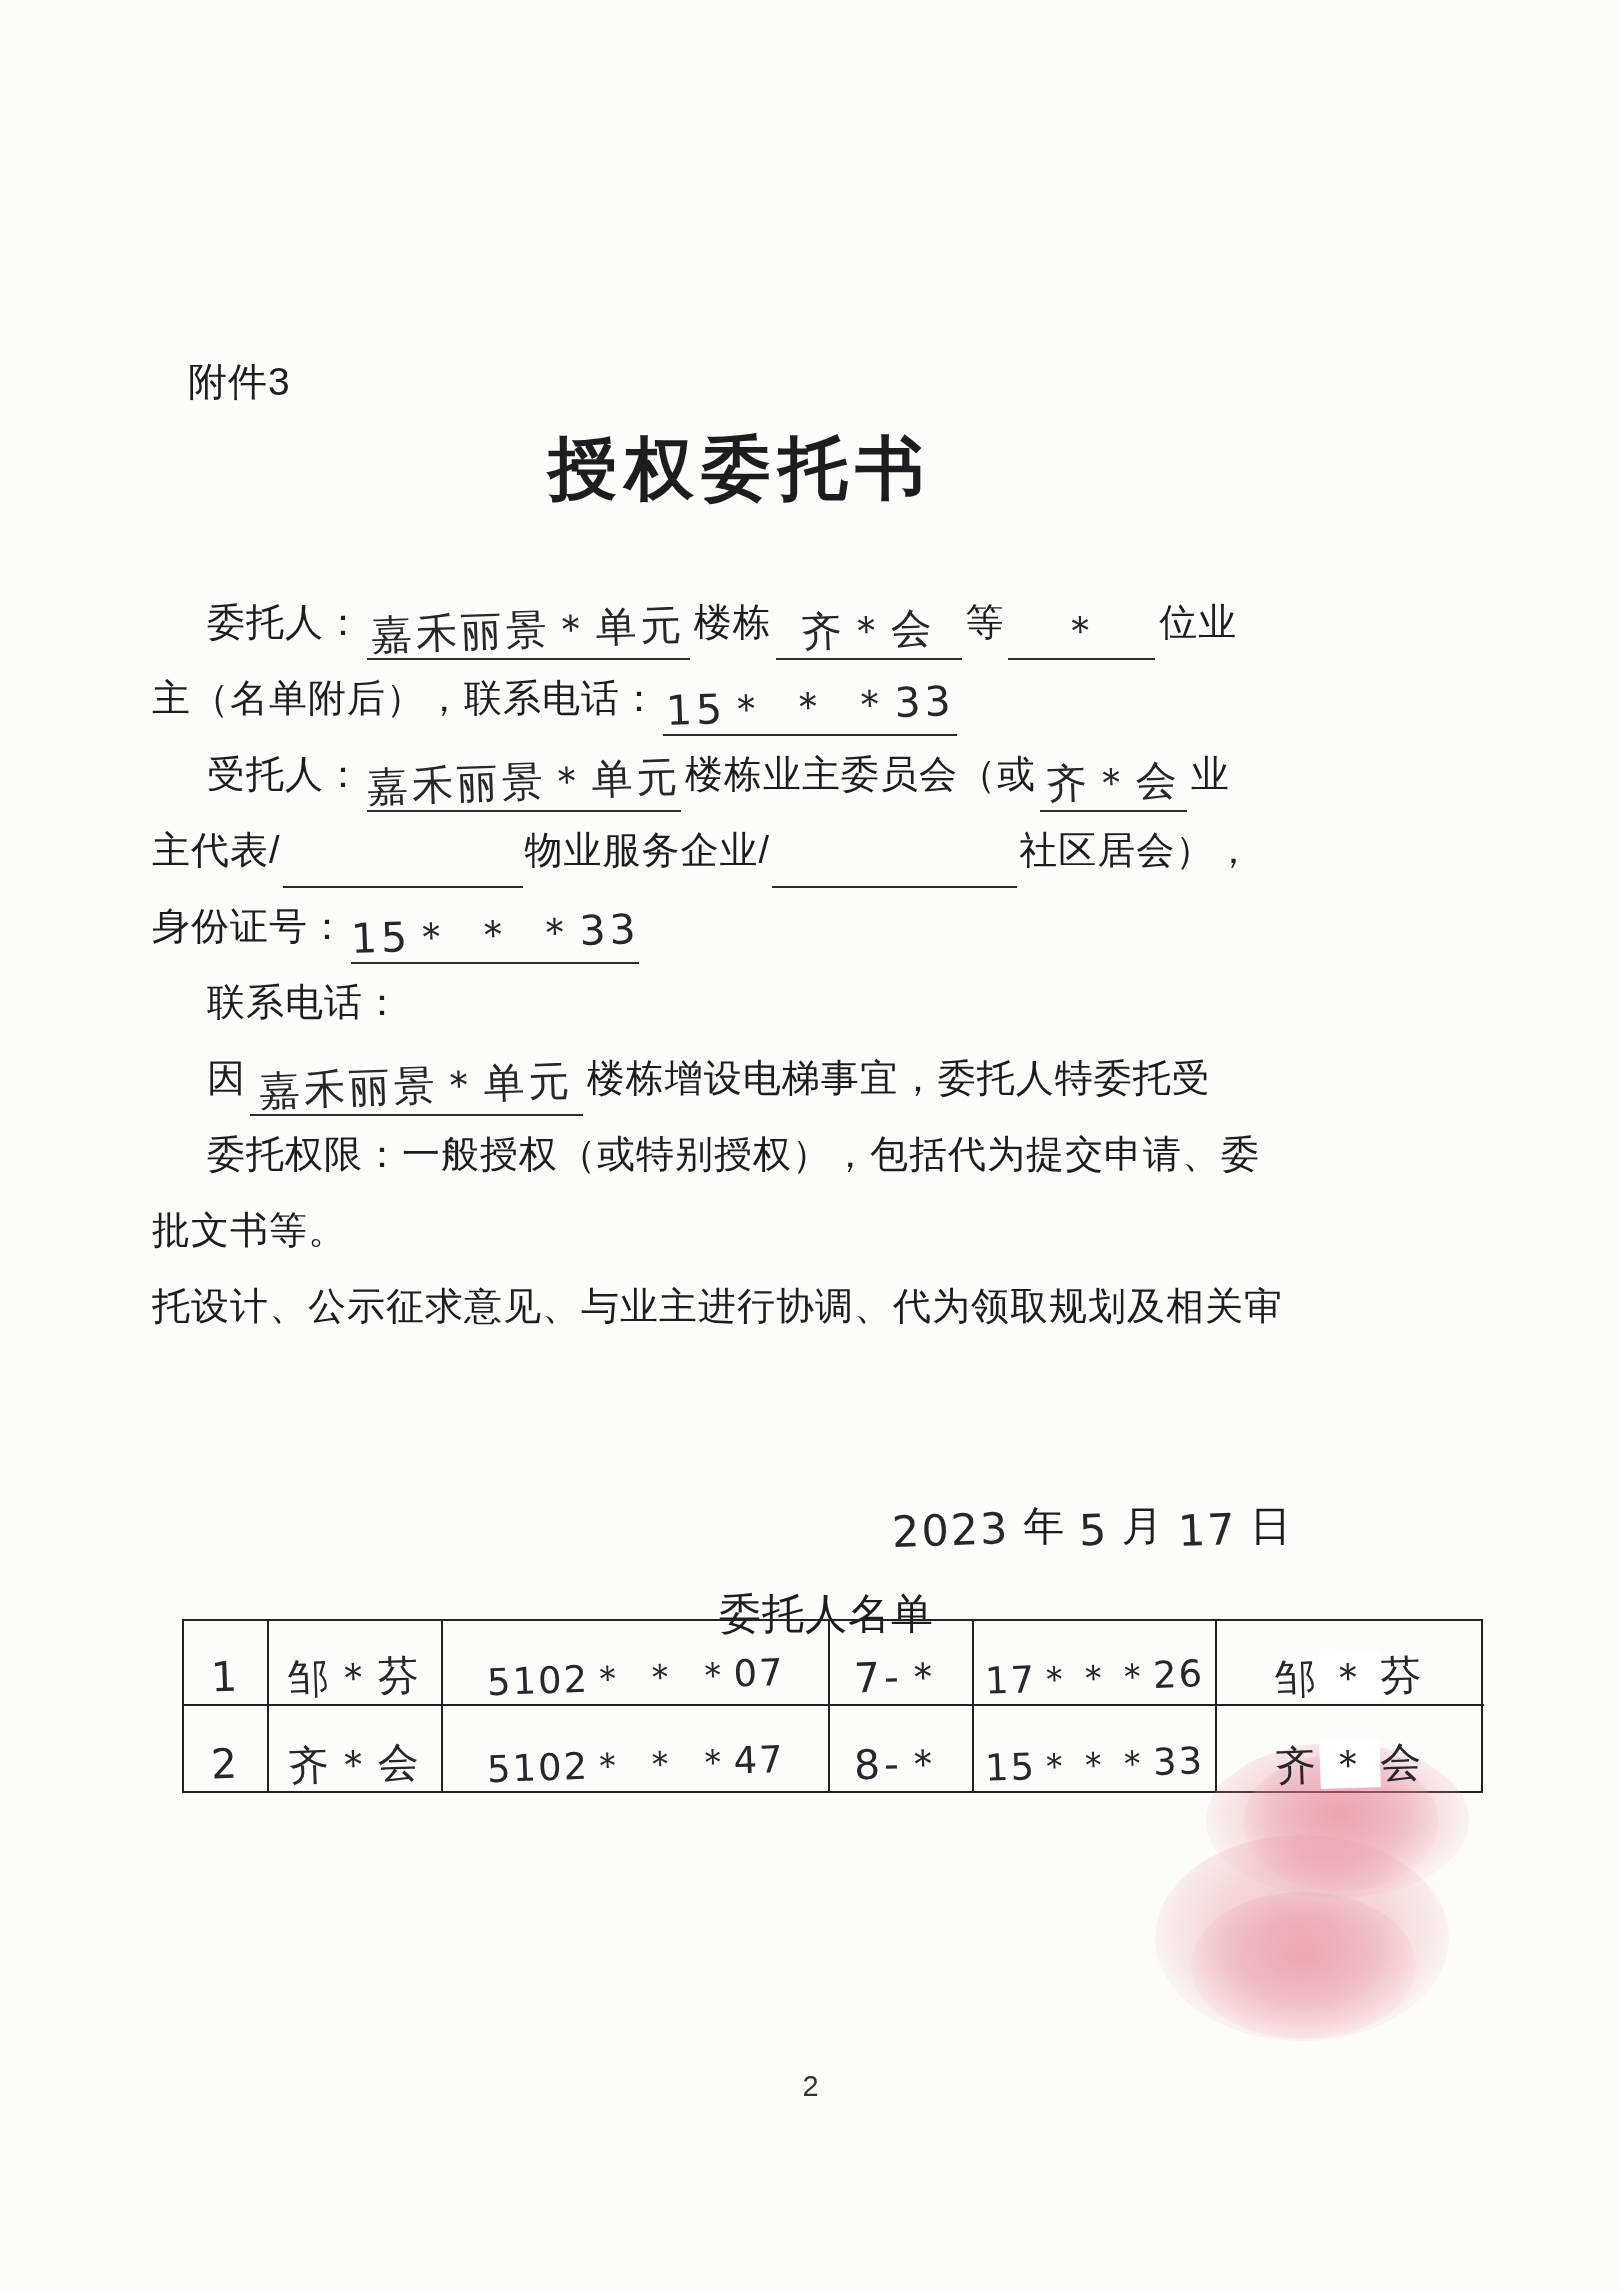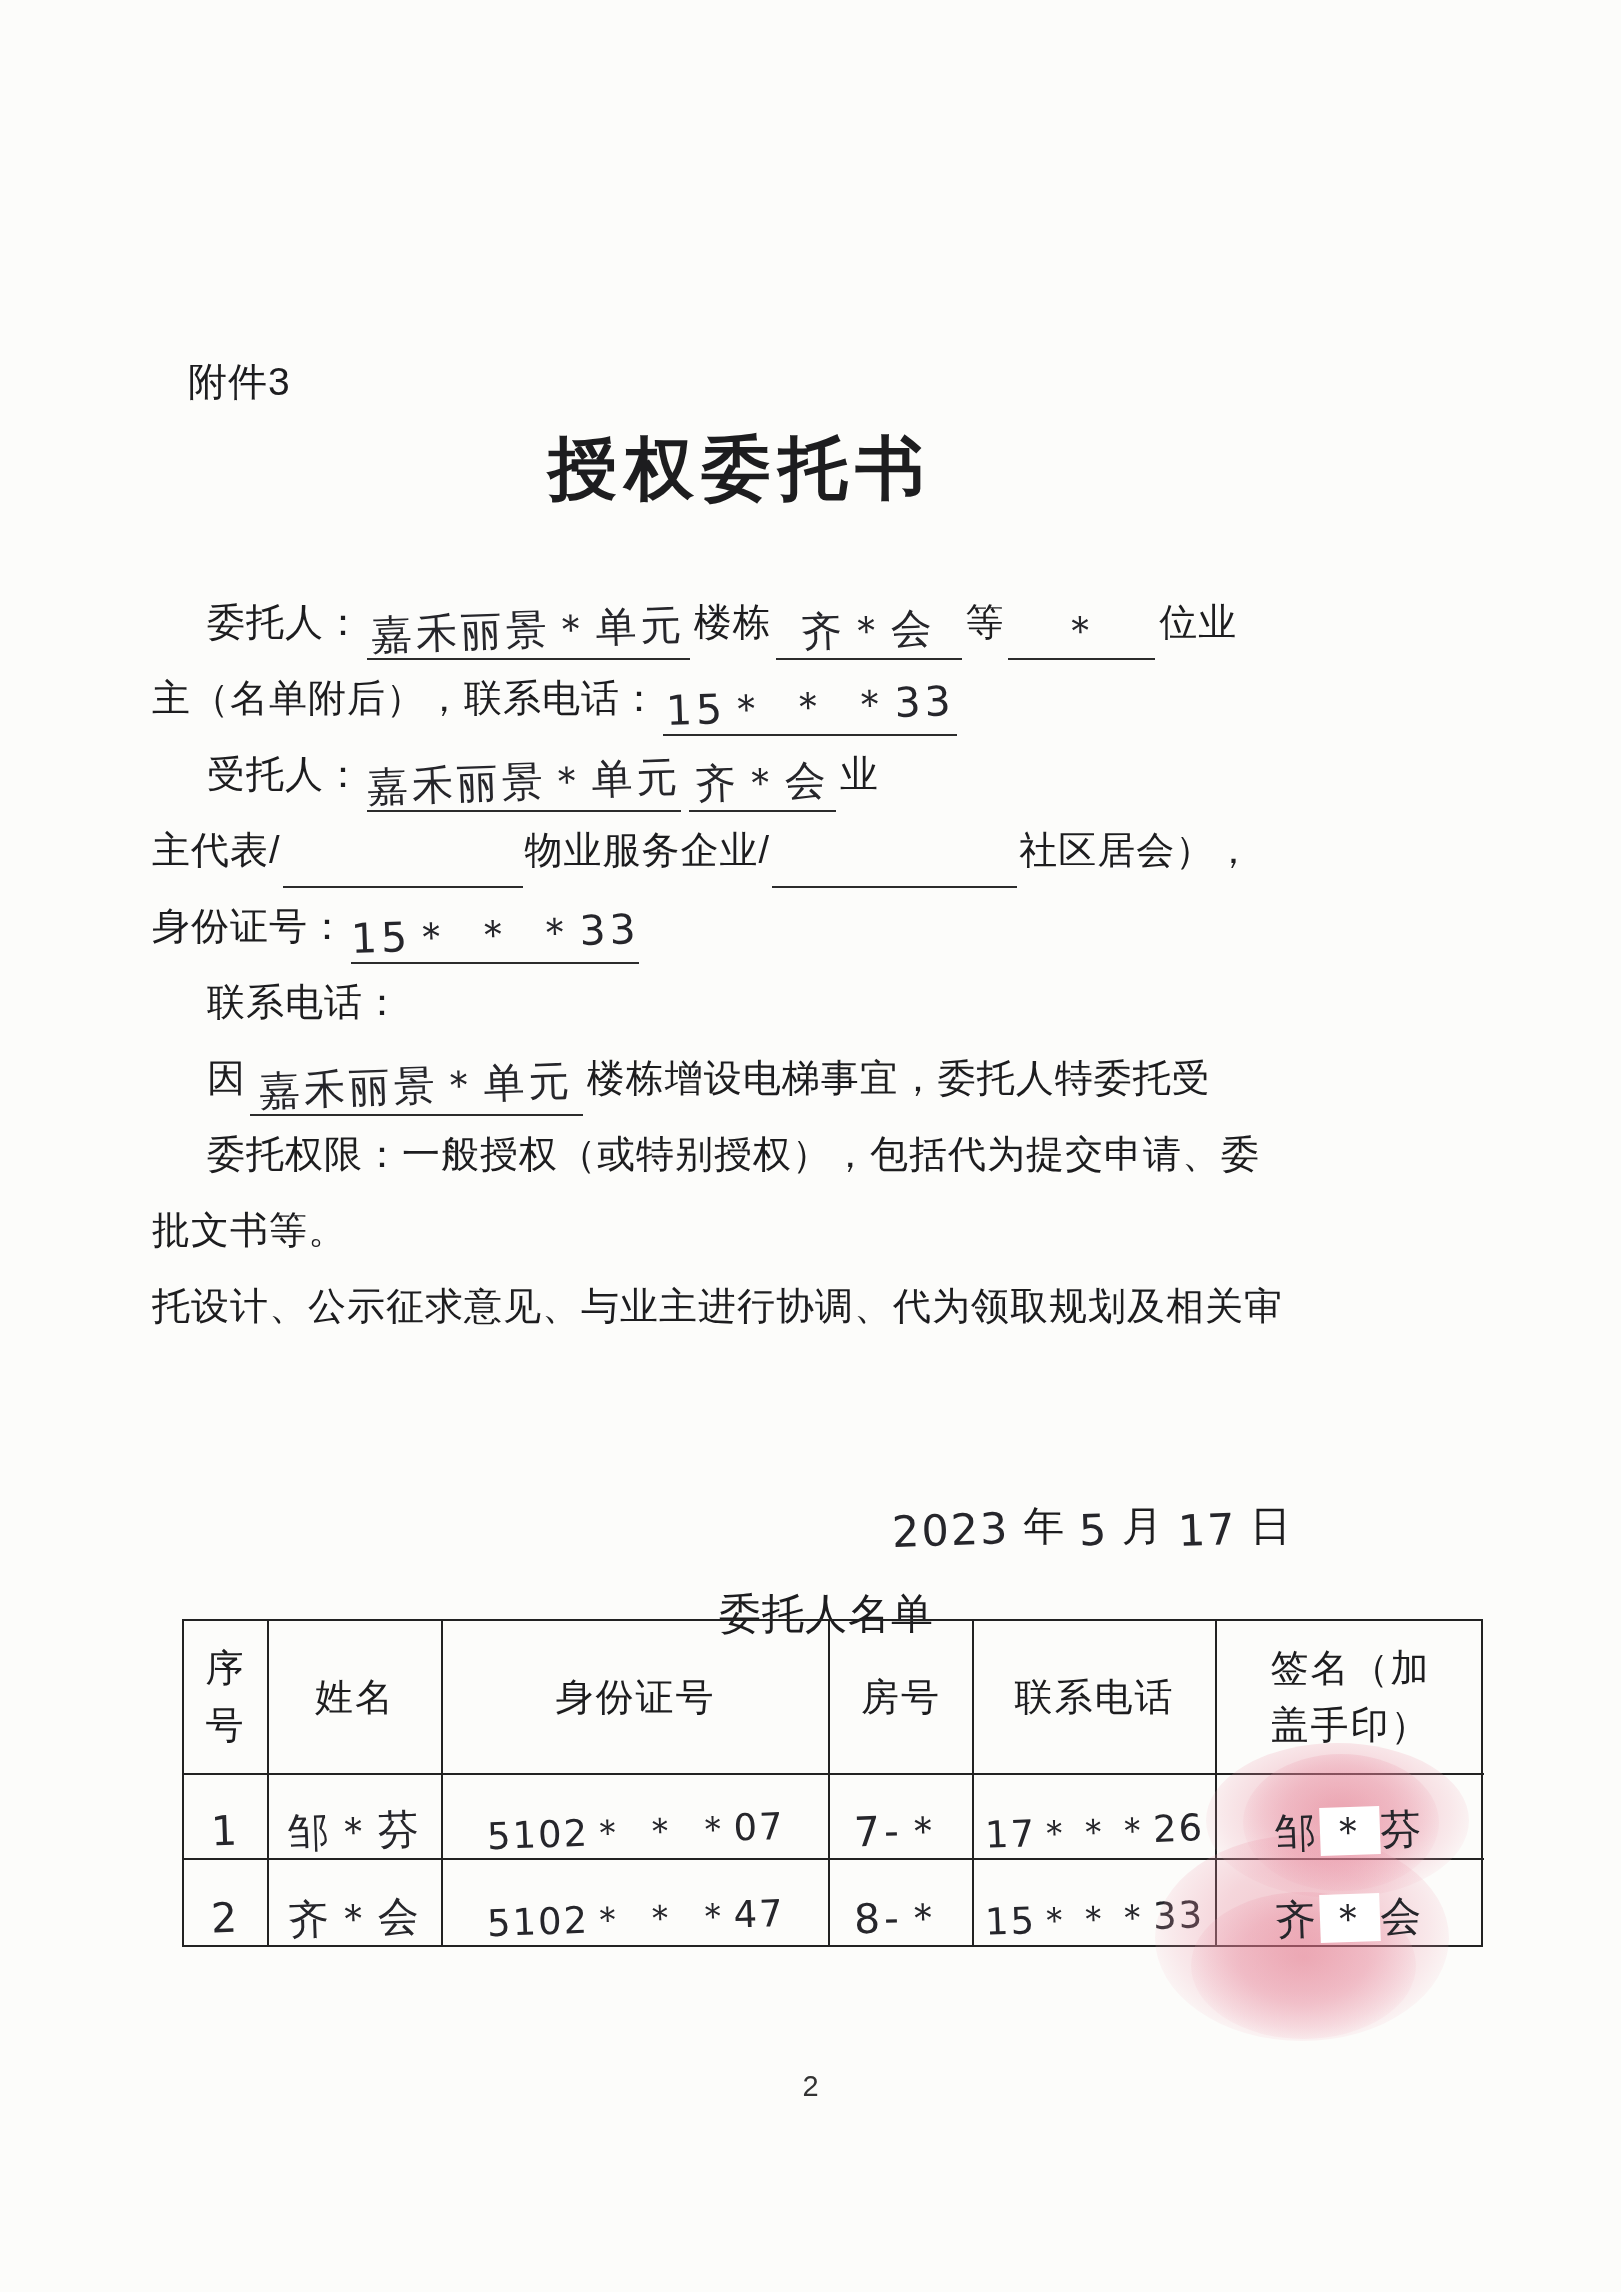--- a/index.html
+++ b/index.html
@@ -112,20 +112,21 @@
       <span class="fill" style="min-width:294px">
           <span class="hand">15＊ ＊ ＊33</span>
         </span>
     </div>
 
     <div class="bline indent">
       <span class="print">受托人：</span>
       <span class="fill" style="min-width:304px">
           <span class="hand">嘉禾丽景＊单元</span>
         </span>
+      <span class="print">楼栋业主委员会（或</span>
       <span class="fill" style="min-width:147px">
           <span class="hand">齐＊会</span>
         </span>
       <span class="print">业</span>
     </div>
 
     <div class="bline">
       <span class="print">主代表/</span>
       <span class="blankline" style="width:240px"></span>
       <span class="print">物业服务企业/</span>
@@ -172,40 +173,20 @@
     <span class="print">年</span>
     <span class="hand">5</span>
     <span class="print">月</span>
     <span class="hand">17</span>
     <span class="print">日</span>
   </div>
 
   <div class="table-title print">委托人名单</div>
 
   <div class="roster">
-    <div class="trow head">
-      <div class="cell">
-          <span class="th-index">序号</span>
-        </div>
-      <div class="cell">
-          <span>姓名</span>
-        </div>
-      <div class="cell">
-          <span>身份证号</span>
-        </div>
-      <div class="cell">
-          <span>房号</span>
-        </div>
-      <div class="cell">
-          <span>联系电话</span>
-        </div>
-      <div class="cell">
-          <span class="th-sign">签名（加盖手印）</span>
-        </div>
-    </div>
 
     <div class="trow drow">
       <div class="cell">
           <span class="hand">1</span>
         </div>
       <div class="cell">
           <span class="hand">邹＊芬</span>
         </div>
       <div class="cell">
           <span class="hand small">5102＊ ＊ ＊07</span>

